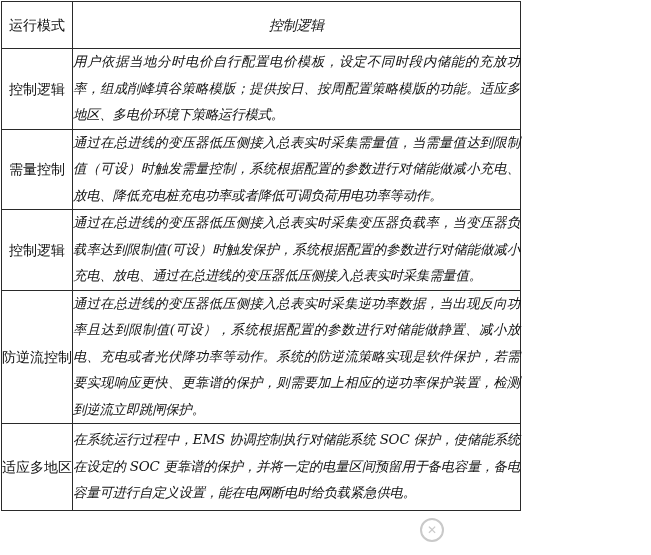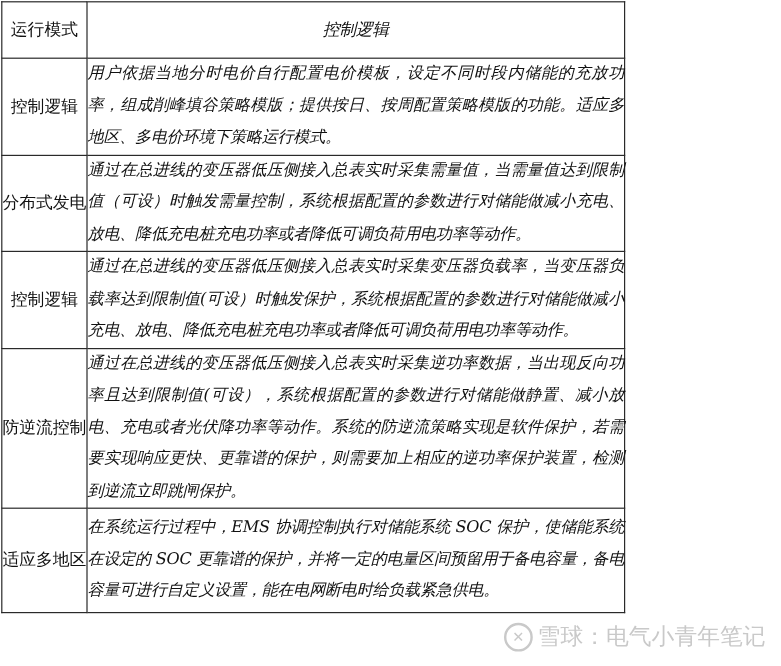--- a/index.html
+++ b/index.html
@@ -32,34 +32,33 @@
   <tbody>
       <tr class="hdr">
     <td class="mode">运行模式</td>
     <td class="logic">控制逻辑</td>
   </tr>
   <tr class="r2">
     <td class="mode">控制逻辑</td>
     <td class="logic">用户依据当地分时电价自行配置电价模板，设定不同时段内储能的充放功率，组成削峰填谷策略模版；提供按日、按周配置策略模版的功能。适应多地区、多电价环境下策略运行模式。</td>
   </tr>
   <tr class="r3">
-    <td class="mode">分布式发电</td>
+    <td class="mode">需量控制</td>
     <td class="logic">通过在总进线的变压器低压侧接入总表实时采集需量值，当需量值达到限制值（可设）时触发需量控制，系统根据配置的参数进行对储能做减小充电、放电、降低充电桩充电功率或者降低可调负荷用电功率等动作。</td>
   </tr>
   <tr class="r4">
     <td class="mode">控制逻辑</td>
-    <td class="logic">通过在总进线的变压器低压侧接入总表实时采集变压器负载率，当变压器负载率达到限制值(可设）时触发保护，系统根据配置的参数进行对储能做减小充电、放电、降低充电桩充电功率或者降低可调负荷用电功率等动作。</td>
+    <td class="logic">通过在总进线的变压器低压侧接入总表实时采集变压器负载率，当变压器负载率达到限制值(可设）时触发保护，系统根据配置的参数进行对储能做减小充电、放电、通过在总进线的变压器低压侧接入总表实时采集需量值。</td>
   </tr>
   <tr class="r5">
     <td class="mode">防逆流控制</td>
     <td class="logic">通过在总进线的变压器低压侧接入总表实时采集逆功率数据，当出现反向功率且达到限制值(可设），系统根据配置的参数进行对储能做静置、减小放电、充电或者光伏降功率等动作。系统的防逆流策略实现是软件保护，若需要实现响应更快、更靠谱的保护，则需要加上相应的逆功率保护装置，检测到逆流立即跳闸保护。</td>
   </tr>
   <tr class="r6">
     <td class="mode">适应多地区</td>
     <td class="logic">在系统运行过程中，EMS 协调控制执行对储能系统 SOC 保护，使储能系统在设定的 SOC 更靠谱的保护，并将一定的电量区间预留用于备电容量，备电容量可进行自定义设置，能在电网断电时给负载紧急供电。</td>
   </tr>
 </tbody>
   </table>
 
 <div class="wm">
   <span class="logo">✕</span>
-  <span>雪球：电气小青年笔记</span>
 </div>
 
 </body></html>

